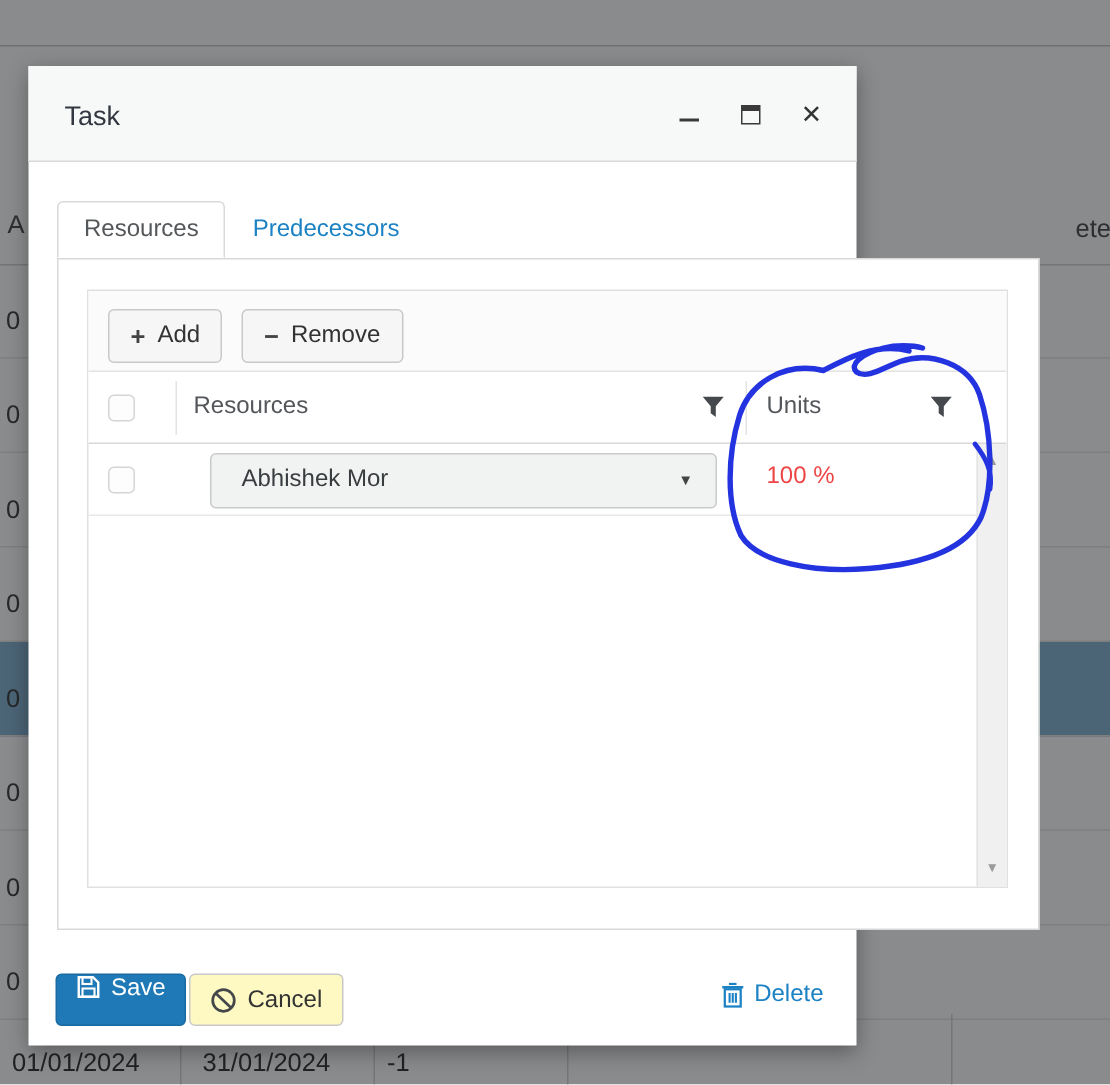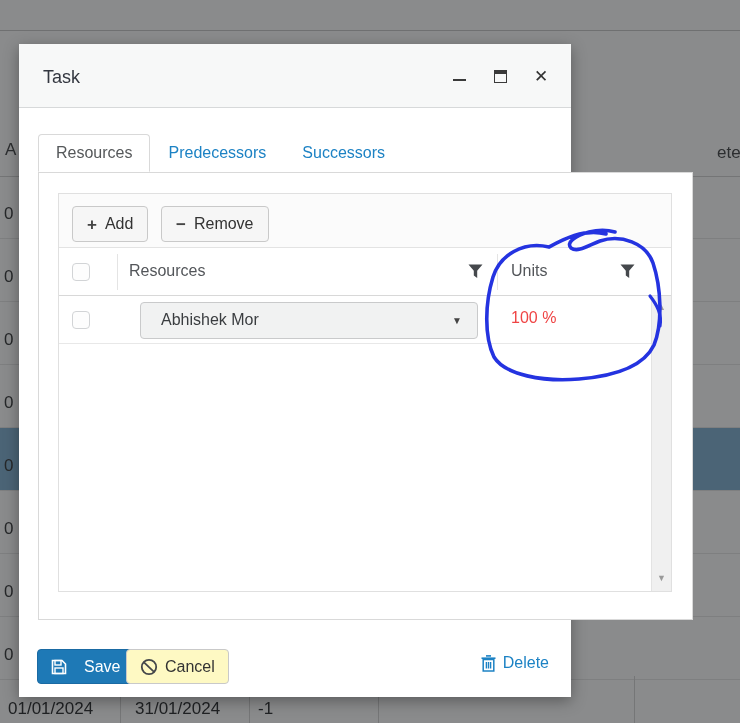--- a/index.html
+++ b/index.html
@@ -56,21 +56,21 @@
   .dropdown { position:absolute; left:81px; top:6px; width:338px; height:37px; background:#f1f2f2;
     border:1px solid #c9cacb; border-radius:4px; cursor:pointer; }
   .dropdown .dd-text { position:absolute; left:20px; top:8px; font-size:16px; color:#3a3d40; }
   .dropdown .dd-arrow { position:absolute; right:15px; top:12px; font-size:10px; color:#444; }
   .units-val { position:absolute; left:452px; top:13px; font-size:16px; color:#ef4444; }
   .vscroll { position:absolute; right:0; top:102px; width:20px; height:295px; background:#f0f0f0; border-left:1px solid #e3e3e3; }
   .vscroll .arr { position:absolute; left:0; width:100%; text-align:center; font-size:9px; color:#9a9a9a; cursor:pointer; }
 
   
   .btn-save { position:absolute; left:18px; top:605px; height:35px; padding:0 13px; background:#1e79b6;
-    border:1px solid #1a6aa3; border-radius:4px; color:#fff; font-size:16px; display:flex; align-items:center; gap:17px;
+    border:1px solid #1a6aa3; border-radius:4px; color:#fff; font-size:16px; display:flex; align-items:flex-start; gap:7px;
     cursor:pointer; font-family:inherit; }
   .btn-cancel { position:absolute; left:107px; top:605px; height:35px; padding:0 13px; background:#fef9c3;
     border:1px solid #c9c9c9; border-radius:4px; color:#333; font-size:16px; display:flex; align-items:center; gap:7px;
     cursor:pointer; font-family:inherit; }
   .link-delete { position:absolute; right:22px; top:610px; display:flex; align-items:center; gap:7px;
     color:#1c82c4; font-size:16px; cursor:pointer; background:none; border:none; font-family:inherit; }
 
   
   .annotation { position:absolute; left:0; top:0; z-index:30; pointer-events:none; }
 </style>
@@ -133,21 +133,20 @@
           </button>
         <button class="win-btn">
             <span class="close-glyph">✕</span>
           </button>
       </div>
     </div>
 
     <div class="tabs">
       <div class="tab active">Resources</div>
       <div class="tab">Predecessors</div>
-      <div class="tab">Successors</div>
     </div>
 
     <div class="panel">
       <div class="grid">
 
         <div class="gtoolbar">
           <button class="tbtn" style="left:13px">
             <span class="glyph">+</span>
             <span>Add</span>
           </button>

